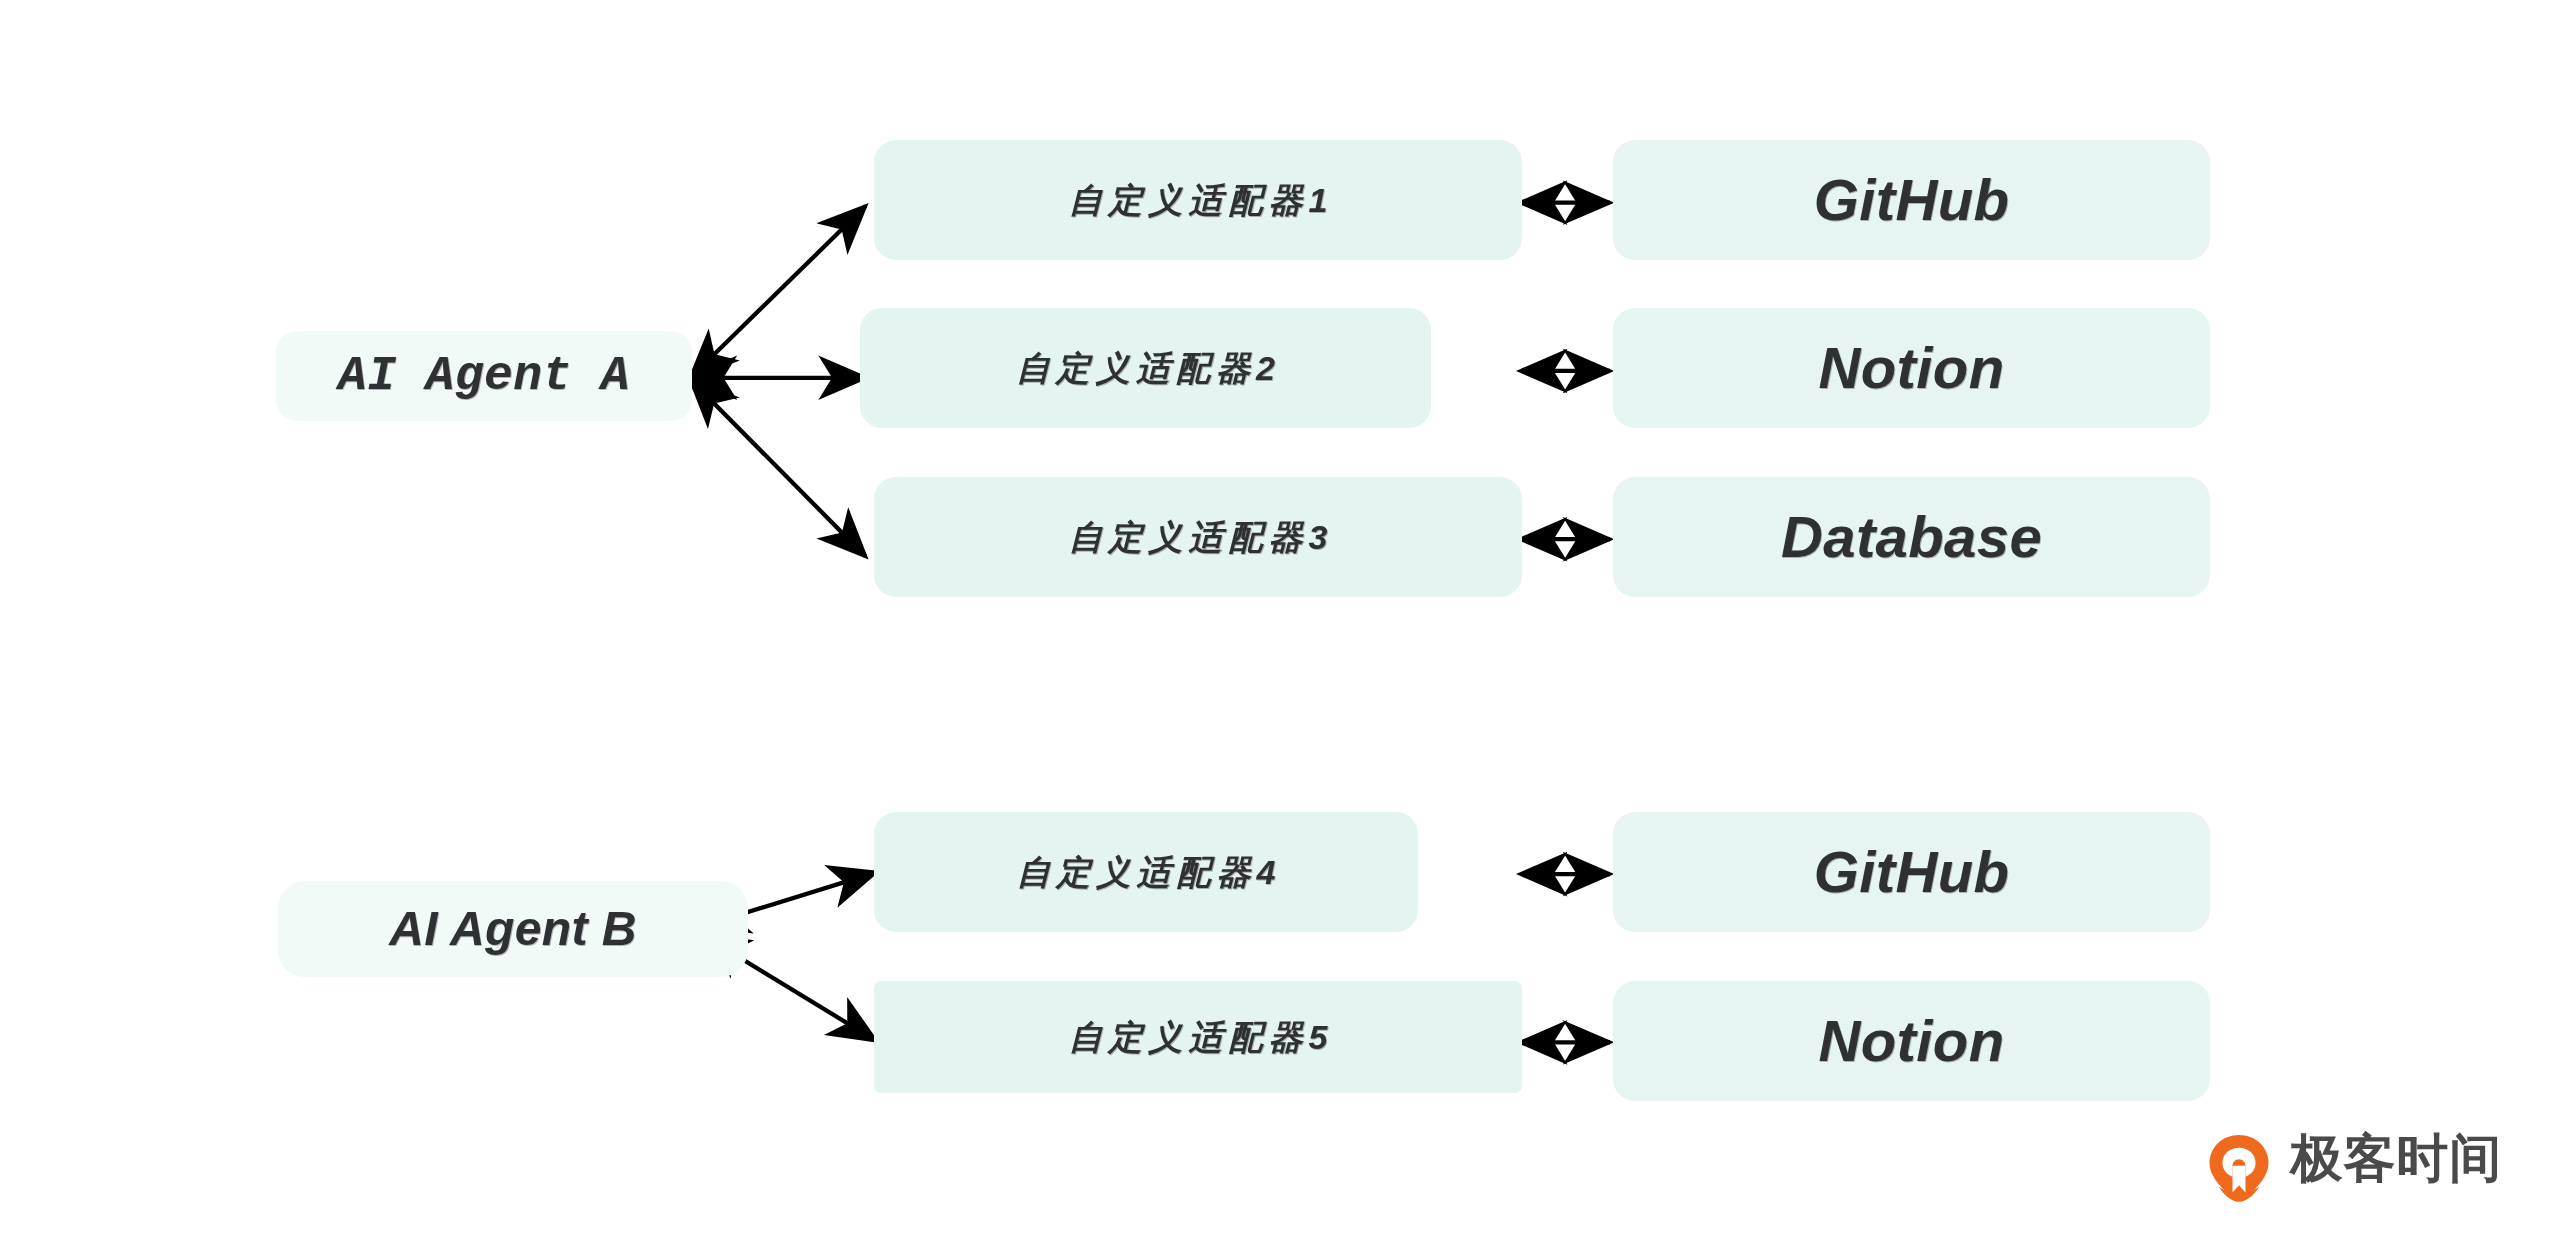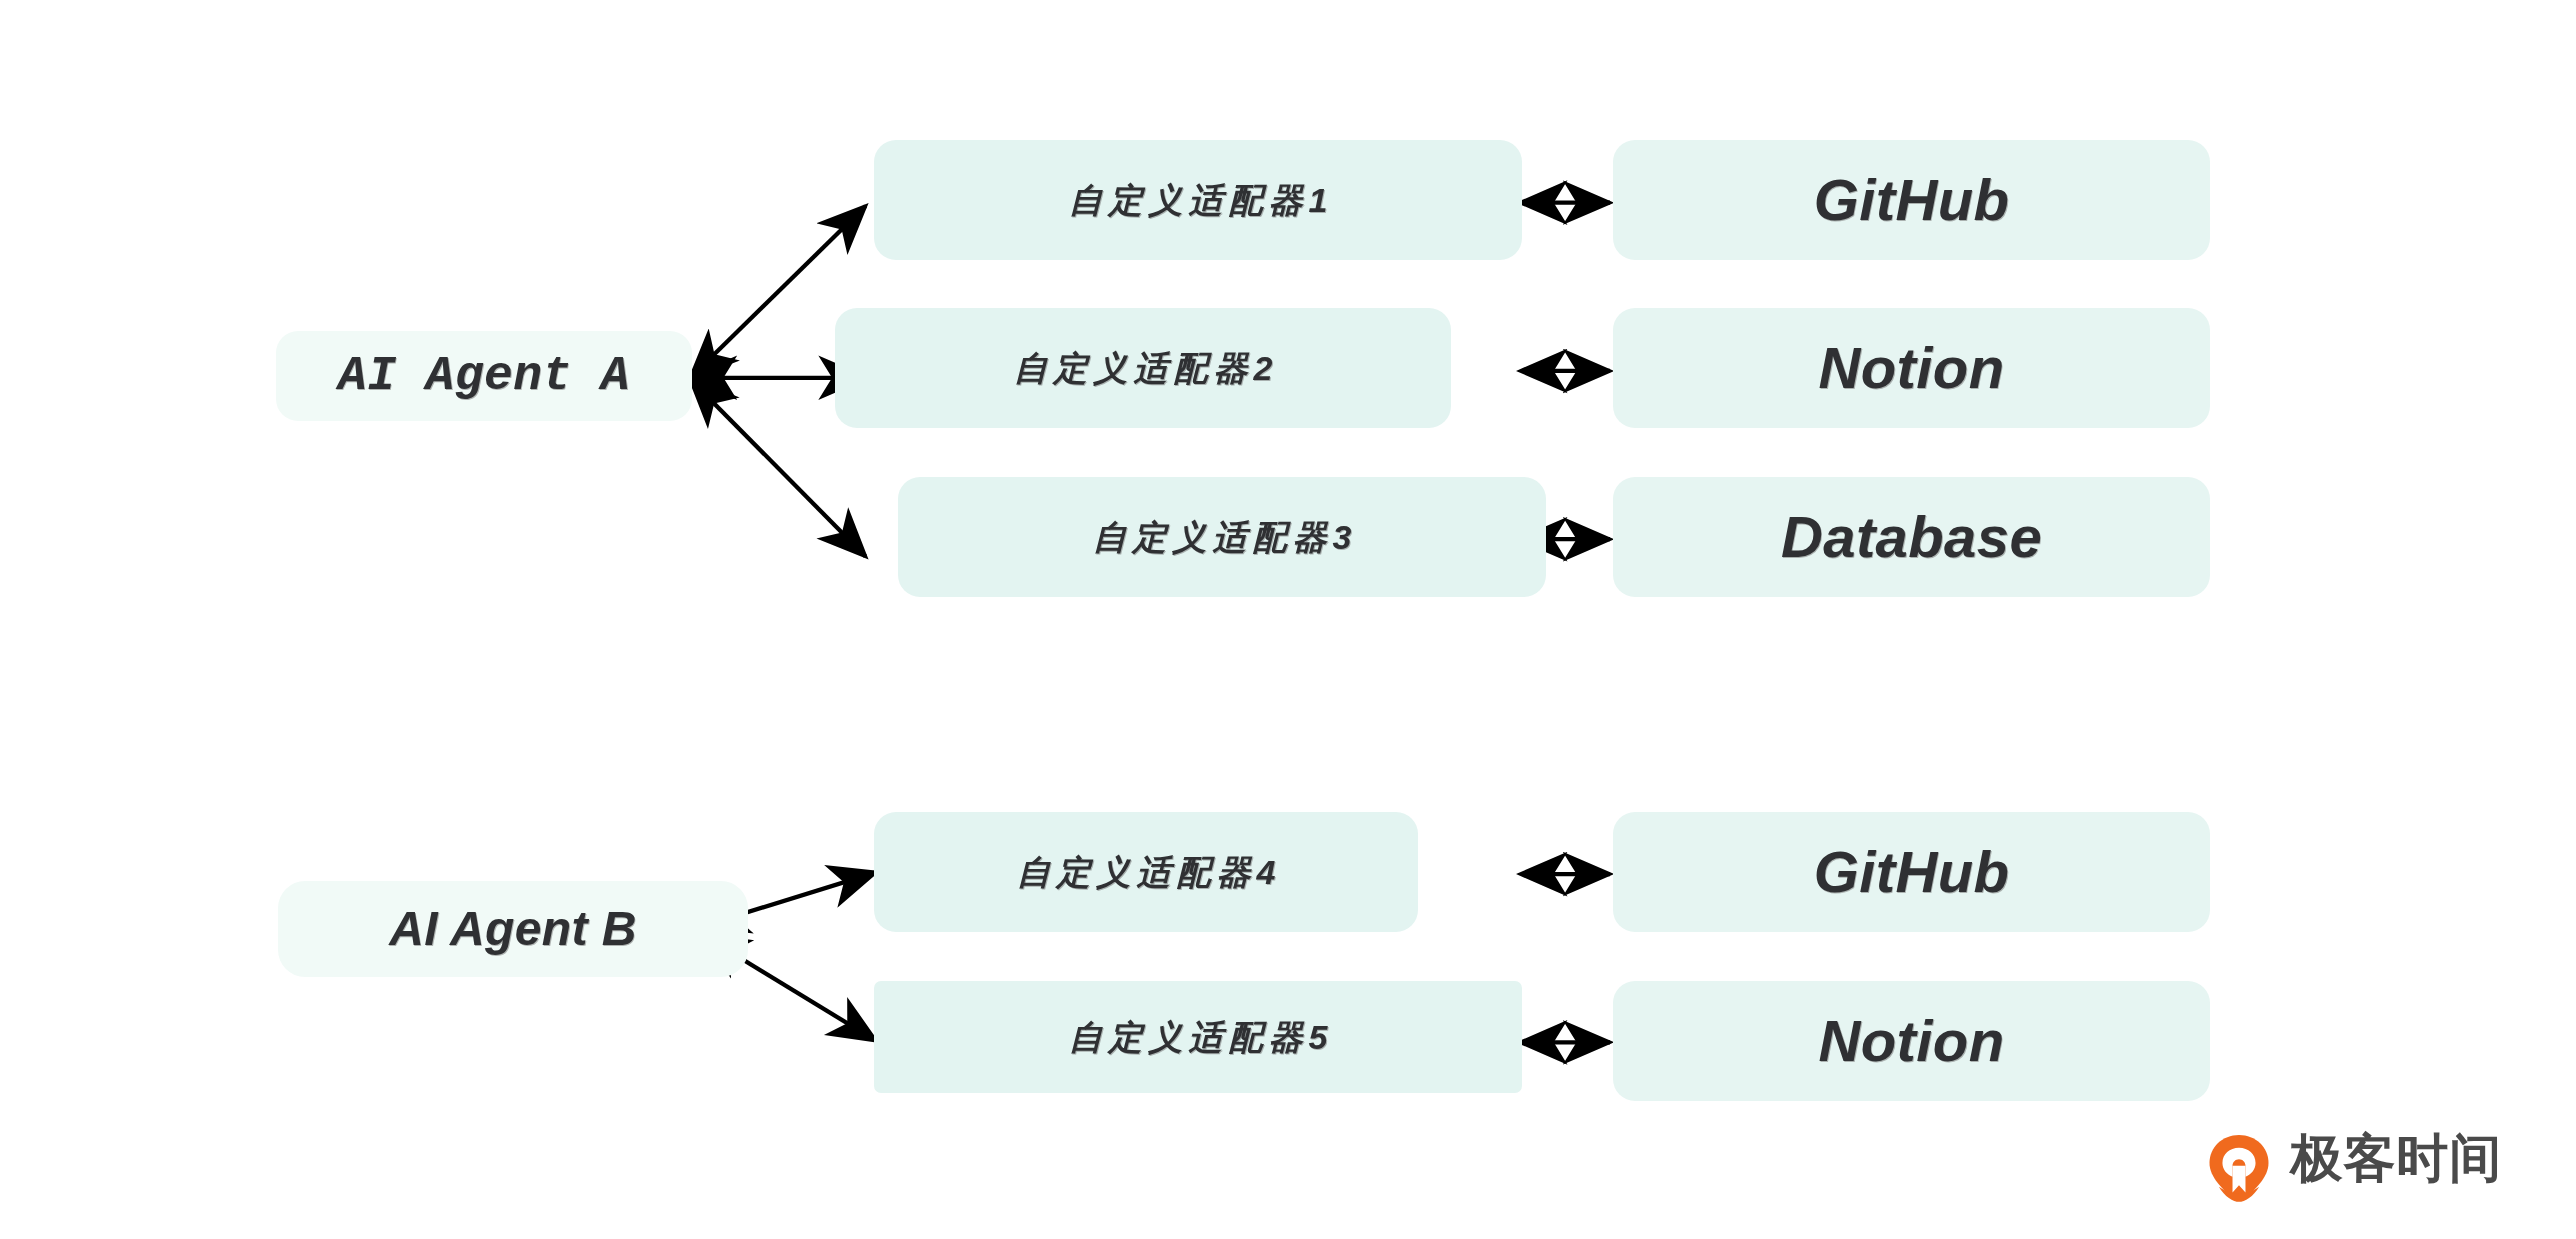--- a/index.html
+++ b/index.html
@@ -128,28 +128,28 @@
     <span class="node-label">AI Agent A</span>
   </div>
 
   <div class="node node-adapter" style="left:874px; top:140px; width:648px; height:120px;">
     <span class="node-label">自定义适配器1</span>
   </div>
   <div class="node node-service" style="left:1613px; top:140px; width:597px; height:120px;">
     <span class="node-label">GitHub</span>
   </div>
 
-  <div class="node node-adapter" style="left:835px; top:308px; width:616px; height:120px;">
+  <div class="node node-adapter" style="left:860px; top:308px; width:571px; height:120px;">
     <span class="node-label">自定义适配器2</span>
   </div>
   <div class="node node-service" style="left:1613px; top:308px; width:597px; height:120px;">
     <span class="node-label">Notion</span>
   </div>
 
-  <div class="node node-adapter" style="left:874px; top:477px; width:648px; height:120px;margin-left:24px;">
+  <div class="node node-adapter" style="left:874px; top:477px; width:648px; height:120px;">
     <span class="node-label">自定义适配器3</span>
   </div>
   <div class="node node-service" style="left:1613px; top:477px; width:597px; height:120px;">
     <span class="node-label">Database</span>
   </div>
 
   <div class="node node-agent" style="left:278px; top:881px; width:470px; height:96px;border-radius:27px;">
     <span class="node-label">AI Agent B</span>
   </div>
 

